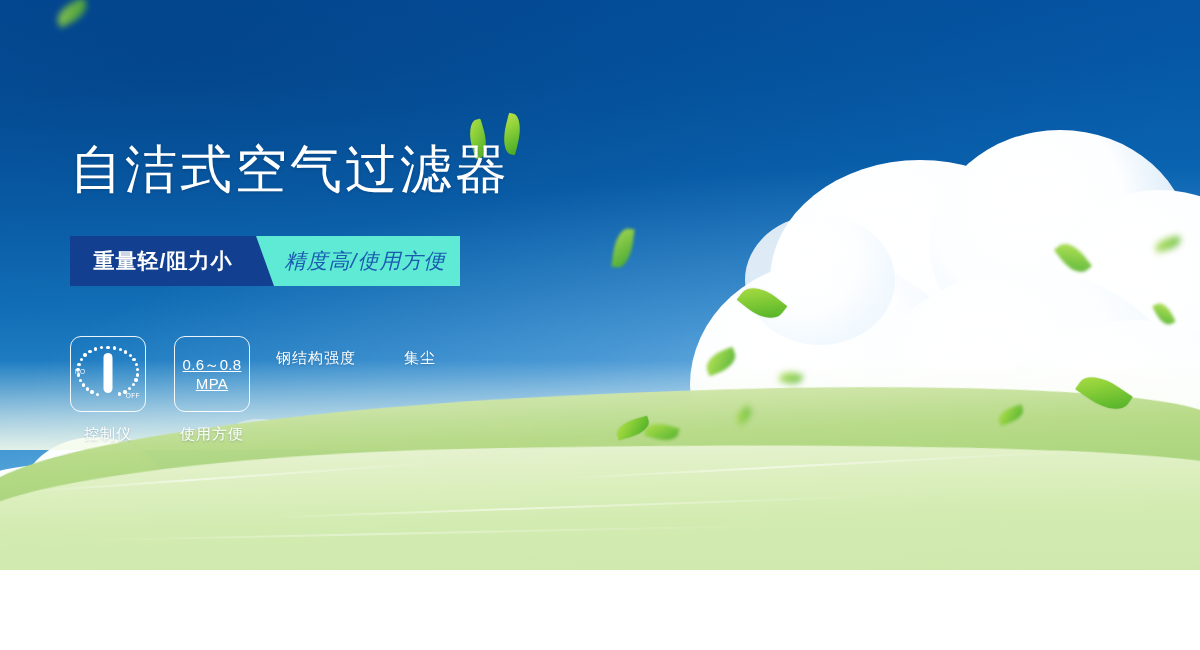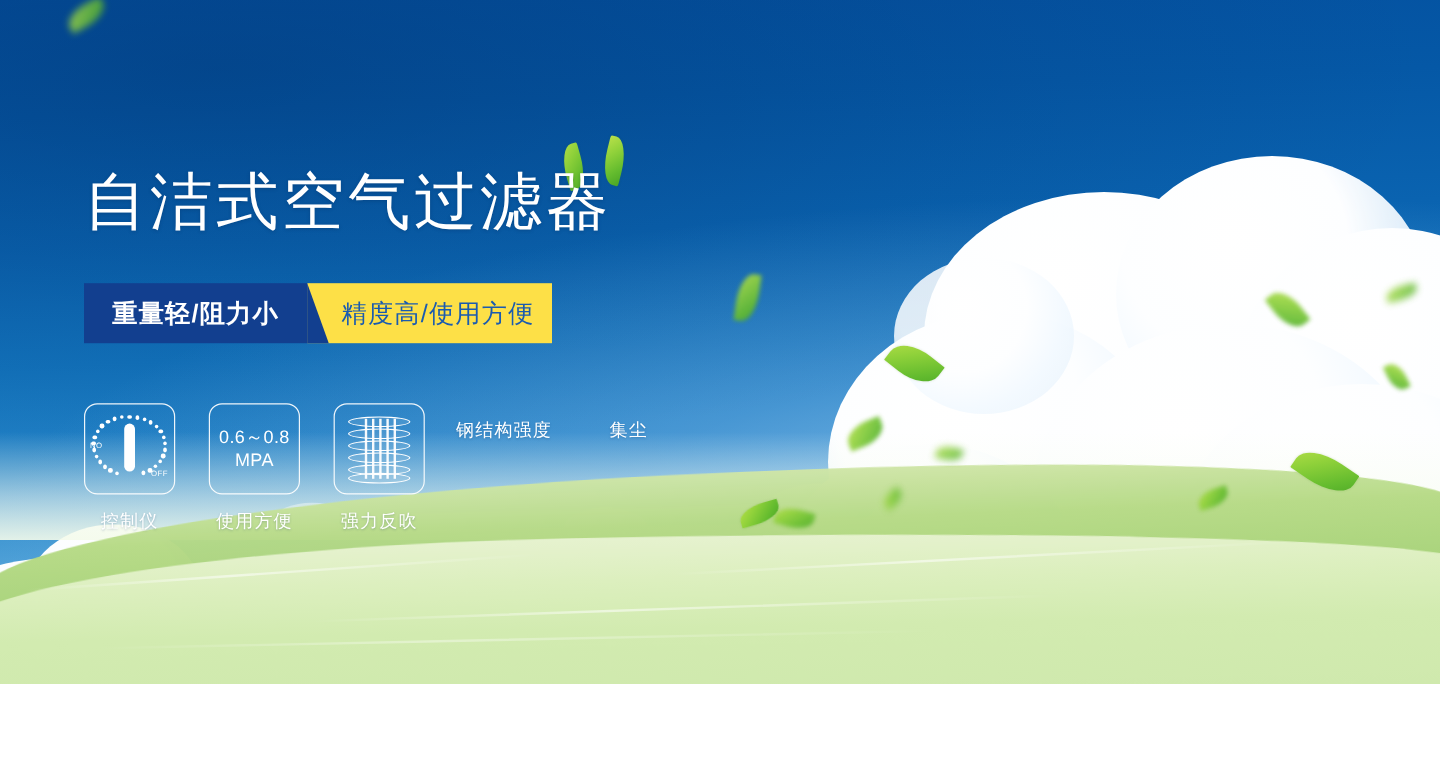--- a/index.html
+++ b/index.html
@@ -116,24 +116,25 @@
     z-index:2;
   }
   .subbar-left:after{
     content:"";position:absolute;right:-18px;top:0;
     width:0;height:0;
     border-left:18px solid #123f8f;
     border-top:50px solid transparent;
   }
   .subbar-right{
     flex:1;
-    background:#fde047;
+    background:#5eead4;
     display:flex;align-items:center;justify-content:center;
     color:#1a5bb0;font-size:21px;letter-spacing:1px;
     padding-left:14px;
+    font-style:italic;
   }
 
   
   .features{
     position:absolute;left:70px;top:336px;
     display:flex;gap:28px;
   }
   .feature{width:76px;display:flex;flex-direction:column;align-items:center;}
   .fbox{
     width:76px;height:76px;
@@ -141,20 +142,21 @@
     border-radius:11px;
     box-sizing:border-box;
     display:flex;flex-direction:column;align-items:center;justify-content:center;
     color:#ffffff;
     position:relative;
     overflow:hidden;
   }
   .fbox-text{
     font-size:15px;line-height:19px;text-align:center;letter-spacing:.3px;
     color:#fff;
+    text-decoration:underline;
   }
   .flabel{
     margin-top:13px;
     font-size:15px;color:#ffffff;letter-spacing:1px;white-space:nowrap;
     text-shadow:0 1px 2px rgba(0,40,90,.25);
   }
 
   
   .gauge{position:relative;width:66px;height:60px;}
   .gauge-dot{position:absolute;width:3.4px;height:3.4px;border-radius:50%;background:#fff;}
@@ -294,38 +296,20 @@
     </div>
 
     <div class="feature">
       <div class="fbox">
         <div class="fbox-text">0.6～0.8</div>
         <div class="fbox-text">MPA</div>
       </div>
       <div class="flabel">使用方便</div>
     </div>
 
-    <div class="feature">
-      <div class="fbox">
-        <div class="fstack">
-          <div class="fvline" style="left:14px;"></div>
-          <div class="fvline" style="left:20px;"></div>
-          <div class="fvline" style="left:26px;"></div>
-          <div class="fvline" style="left:32px;"></div>
-          <div class="fvline" style="left:38px;"></div>
-          <div class="fring" style="top:2px;"></div>
-          <div class="fring" style="top:12px;"></div>
-          <div class="fring" style="top:22px;"></div>
-          <div class="fring" style="top:32px;"></div>
-          <div class="fring" style="top:42px;"></div>
-          <div class="fring" style="top:49px;"></div>
-        </div>
-      </div>
-      <div class="flabel">强力反吹</div>
-    </div>
 
     <div class="feature">
       <div class="flabel">钢结构强度</div>
     </div>
 
     <div class="feature">
       <div class="flabel">集尘</div>
     </div>
 
   </div>

